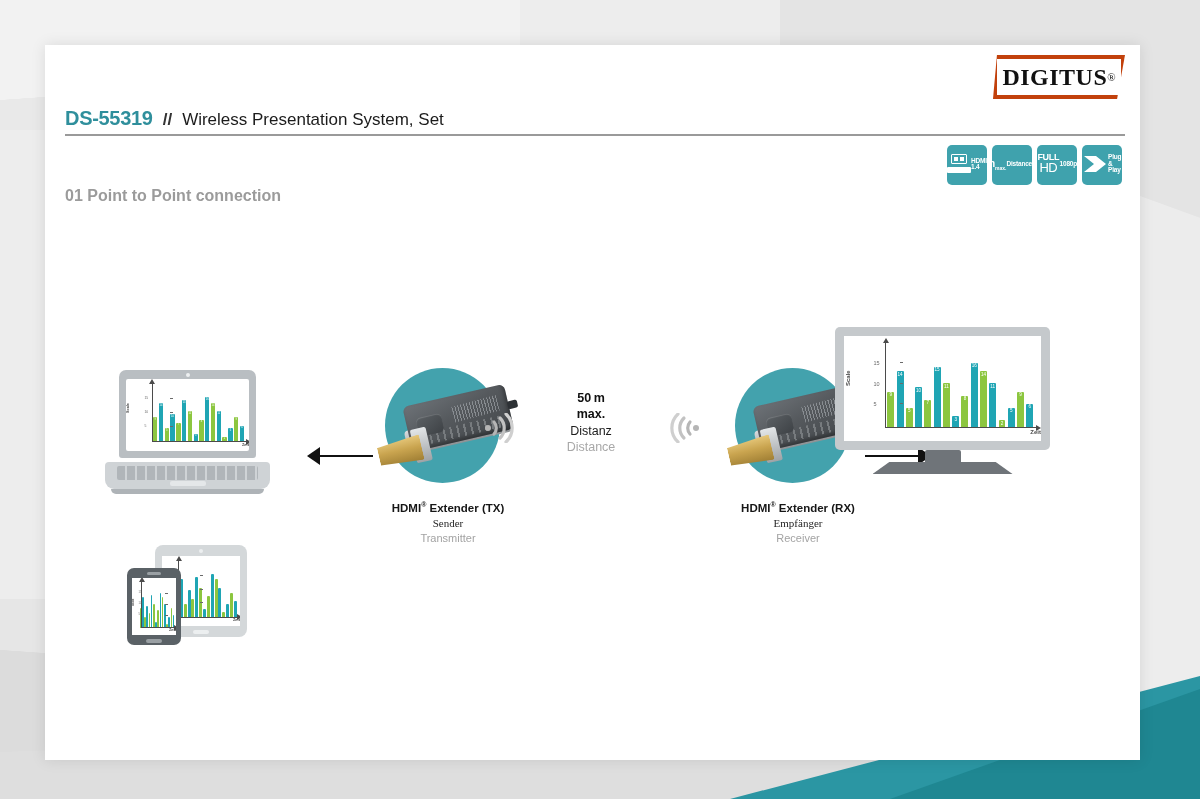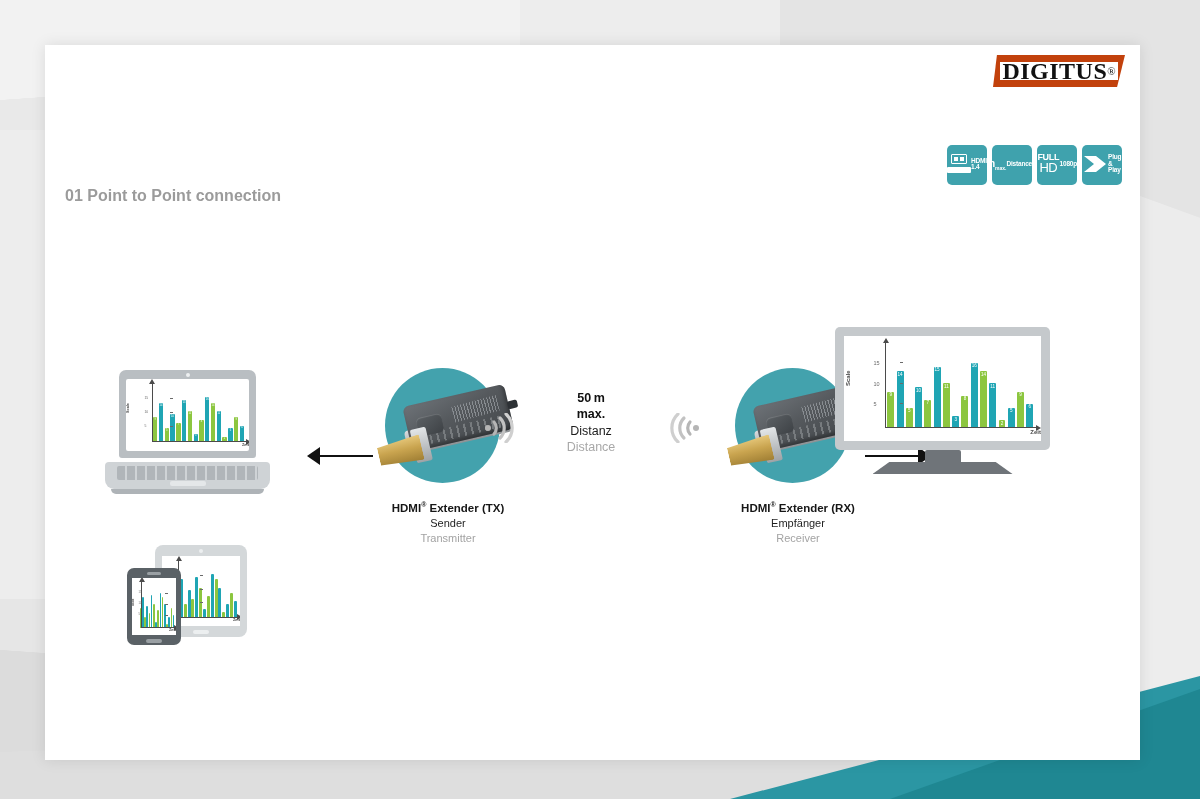--- a/index.html
+++ b/index.html
@@ -45,22 +45,22 @@
   .card {
     position: absolute; left: 45px; top: 45px;
     width: 1095px; height: 715px;
     background: #ffffff;
     box-shadow: 0 0 14px rgba(0,0,0,0.10);
   }
 
   
   .logo-wrap { position: absolute; right: 15px; top: 10px; }
   .logo-box {
-    width: 132px; height: 32px;
-    border: 7px solid #c2410c;
+    width: 132px; height: 44px;
+    border: 4px solid #c2410c;
     clip-path: polygon(3% 0%, 100% 0%, 94% 100%, 0% 100%);
     background: #fff;
     display: flex; align-items: center; justify-content: center;
     position: relative;
     text-align: right;
   }
   .logo-text {
     font-family: "Liberation Serif", serif;
     font-weight: bold; font-size: 24px; letter-spacing: 0.5px;
     color: #111; line-height: 1;
@@ -312,21 +312,21 @@
     position:absolute; left:30px; top:30px; width:16px; height:34px;
     background: linear-gradient(180deg,#e3e6e8,#9fa3a6); border-radius:2px;
   }
 
   
   .dev-label { position:absolute; width: 230px; text-align:center; }
   .lbl-tx { left: 288px; top: 255px; }
   .lbl-rx { left: 638px; top: 255px; }
   .dev-l1 { font-size: 11.5px; font-weight: bold; color: #161616; line-height:1.35; }
   .dev-l1 sup { font-size: 7px; vertical-align: super; }
-  .dev-l2 { font-size: 11px; color: #1f1f1f; line-height:1.35; }
+  .dev-l2 { font-size: 11px; color: #1f1f1f; line-height:1.35;font-family:Liberation Serif, serif; }
   .dev-l3 { font-size: 11px; color: #a3a3a3; line-height:1.35; }
 
   
   .dist-block { position:absolute; left:466px; top:145px; width:160px; text-align:center; }
   .dist-l1 { font-size: 12.5px; font-weight: bold; color:#111; line-height:1.3; }
   .dist-l2 { font-size: 12.5px; font-weight: bold; color:#111; line-height:1.3; }
   .dist-l3 { font-size: 12.5px; color:#1c1c1c; line-height:1.3; }
   .dist-l4 { font-size: 12.5px; color:#a8a8a8; line-height:1.3; }
 
   .wave { position:absolute; top:168px; width:34px; height:30px; }
@@ -364,20 +364,25 @@
 
   <div class="card">
 
     <div class="logo-wrap">
       <div class="logo-box">
         <span class="logo-text">DIGITUS</span>
           <span class="logo-reg">®</span>
       </div>
     </div>
 
+    <div class="title-row">
+      <span class="sku">DS-55319</span>
+      <span class="slashes">//</span>
+      <span class="prod-name">Wireless Presentation System, Set</span>
+    </div>
 
     <div class="section-en">01 Point to Point connection</div>
 
     <div class="badges">
 
       <div class="badge">
         <div class="badge-art">
           <div class="hdmi-glyph">
             <div class="scr"></div>
             <div class="base"></div>

